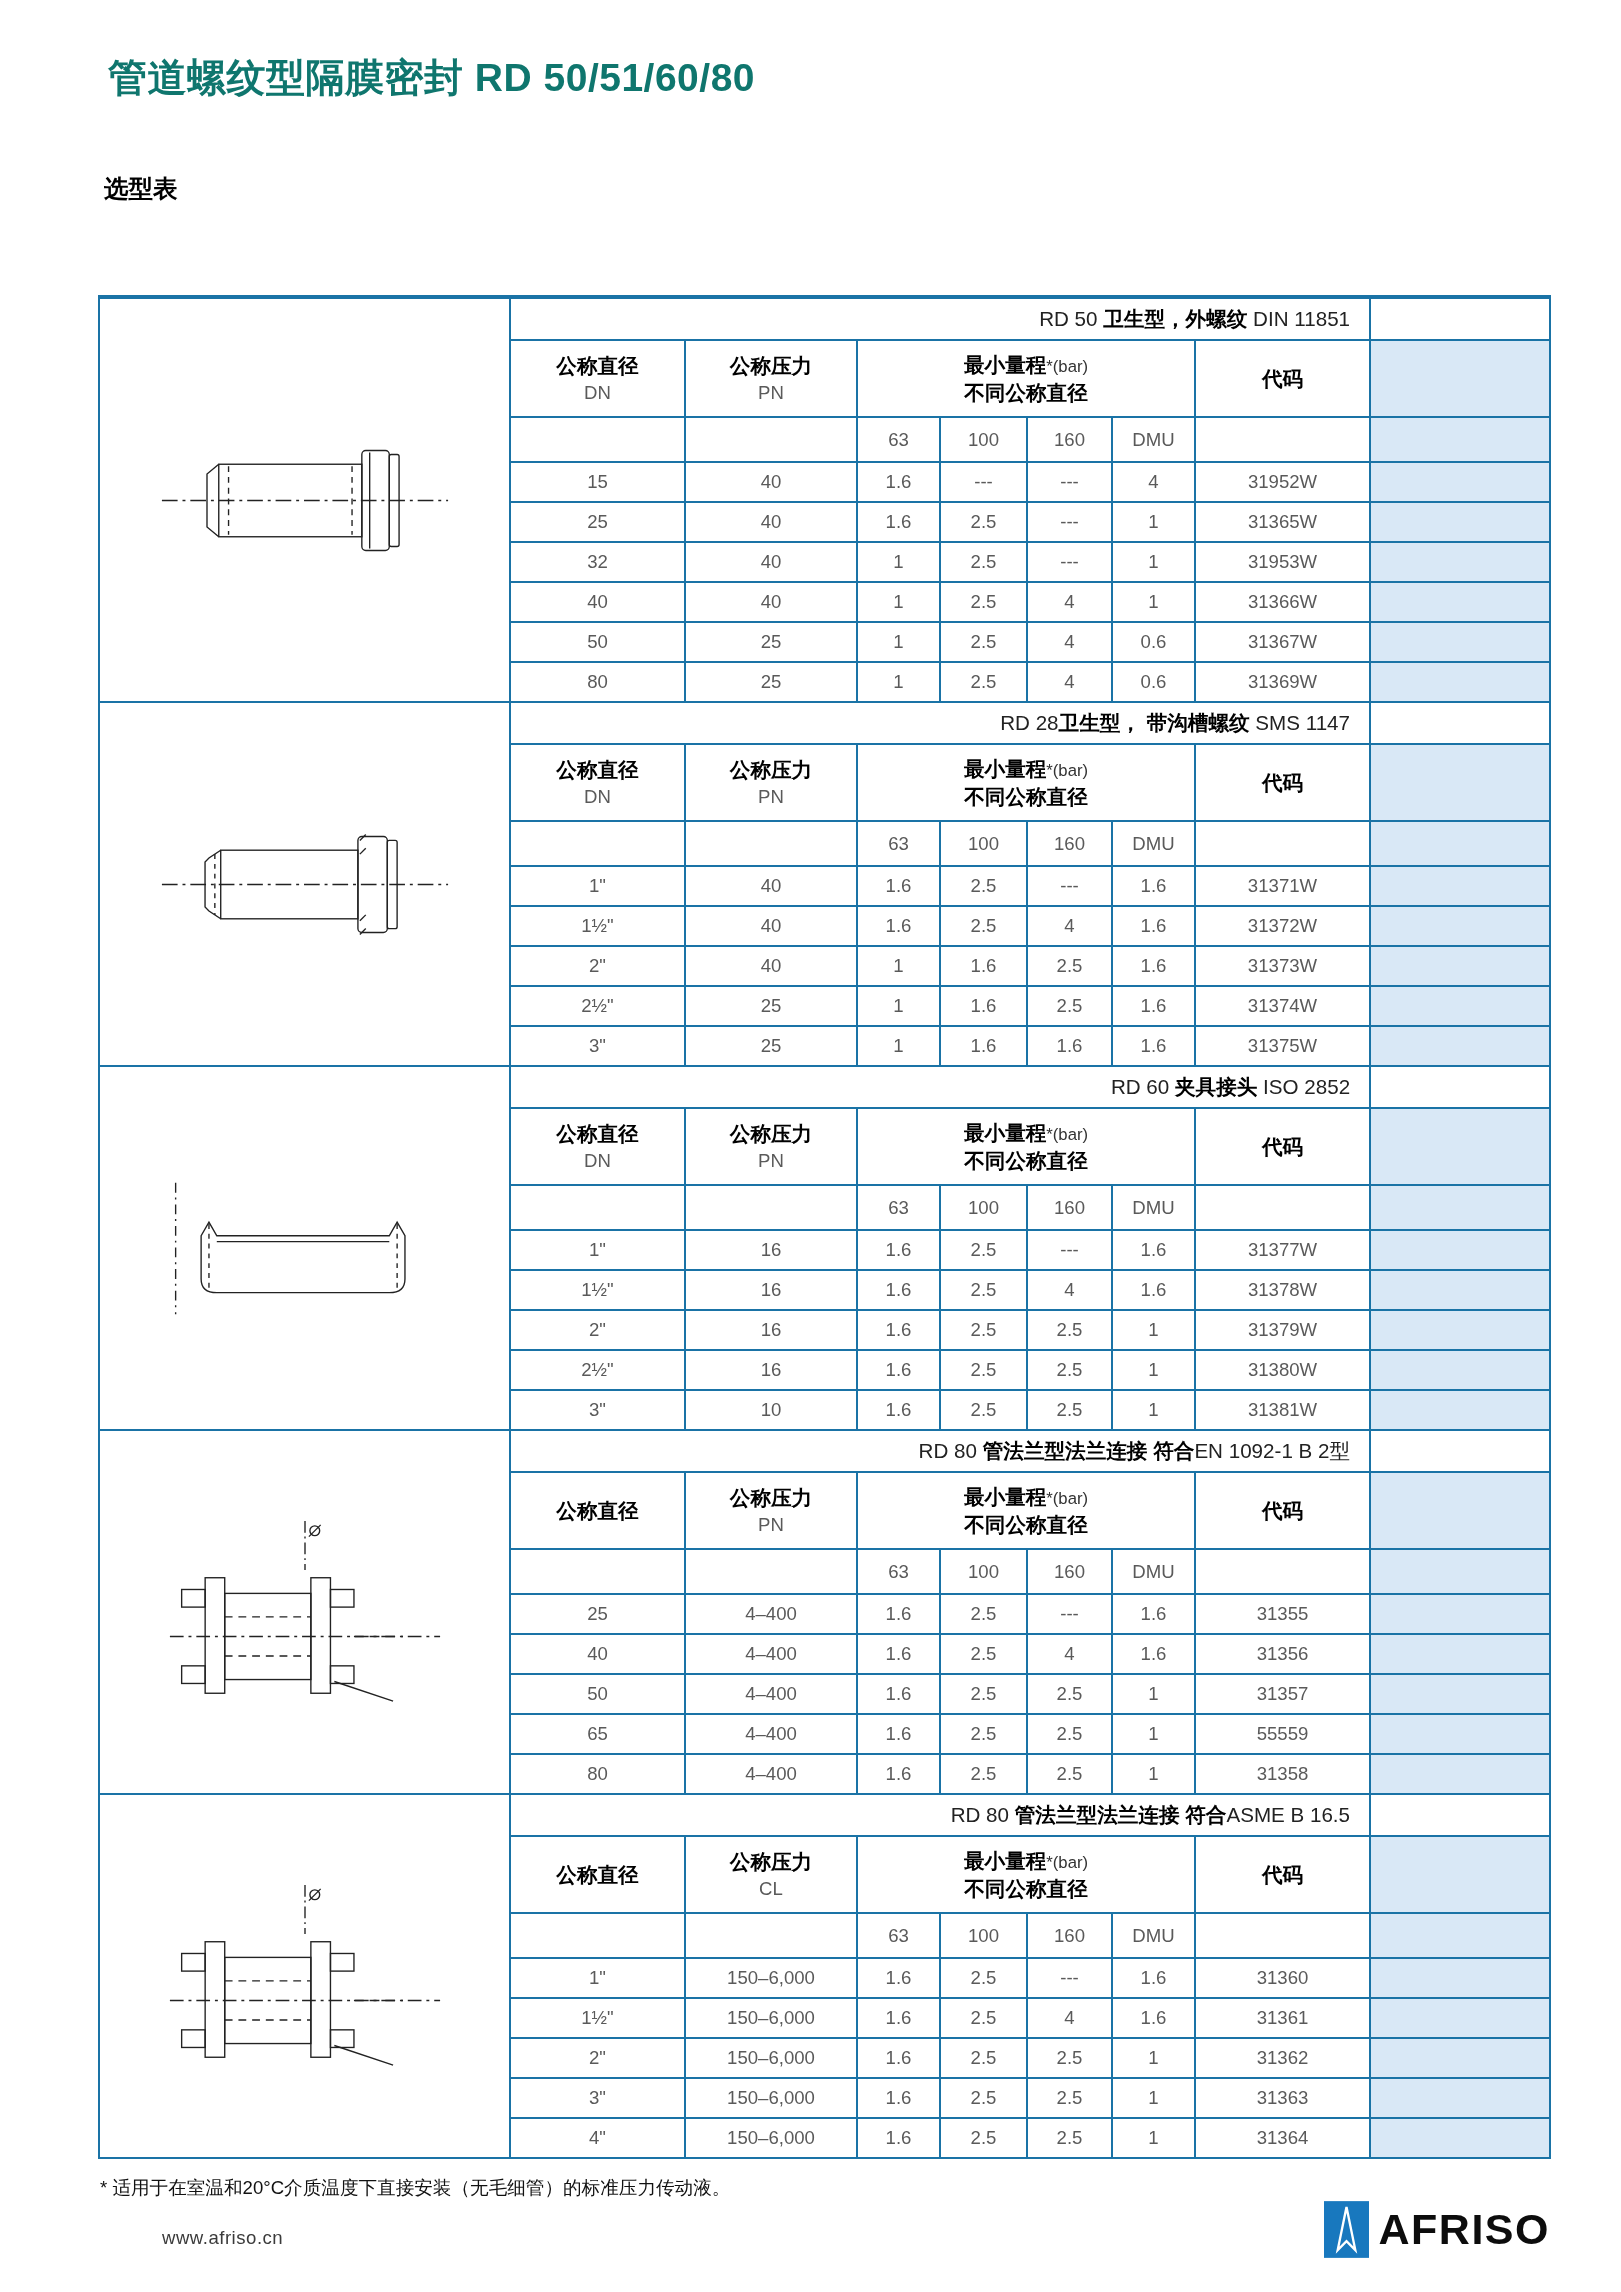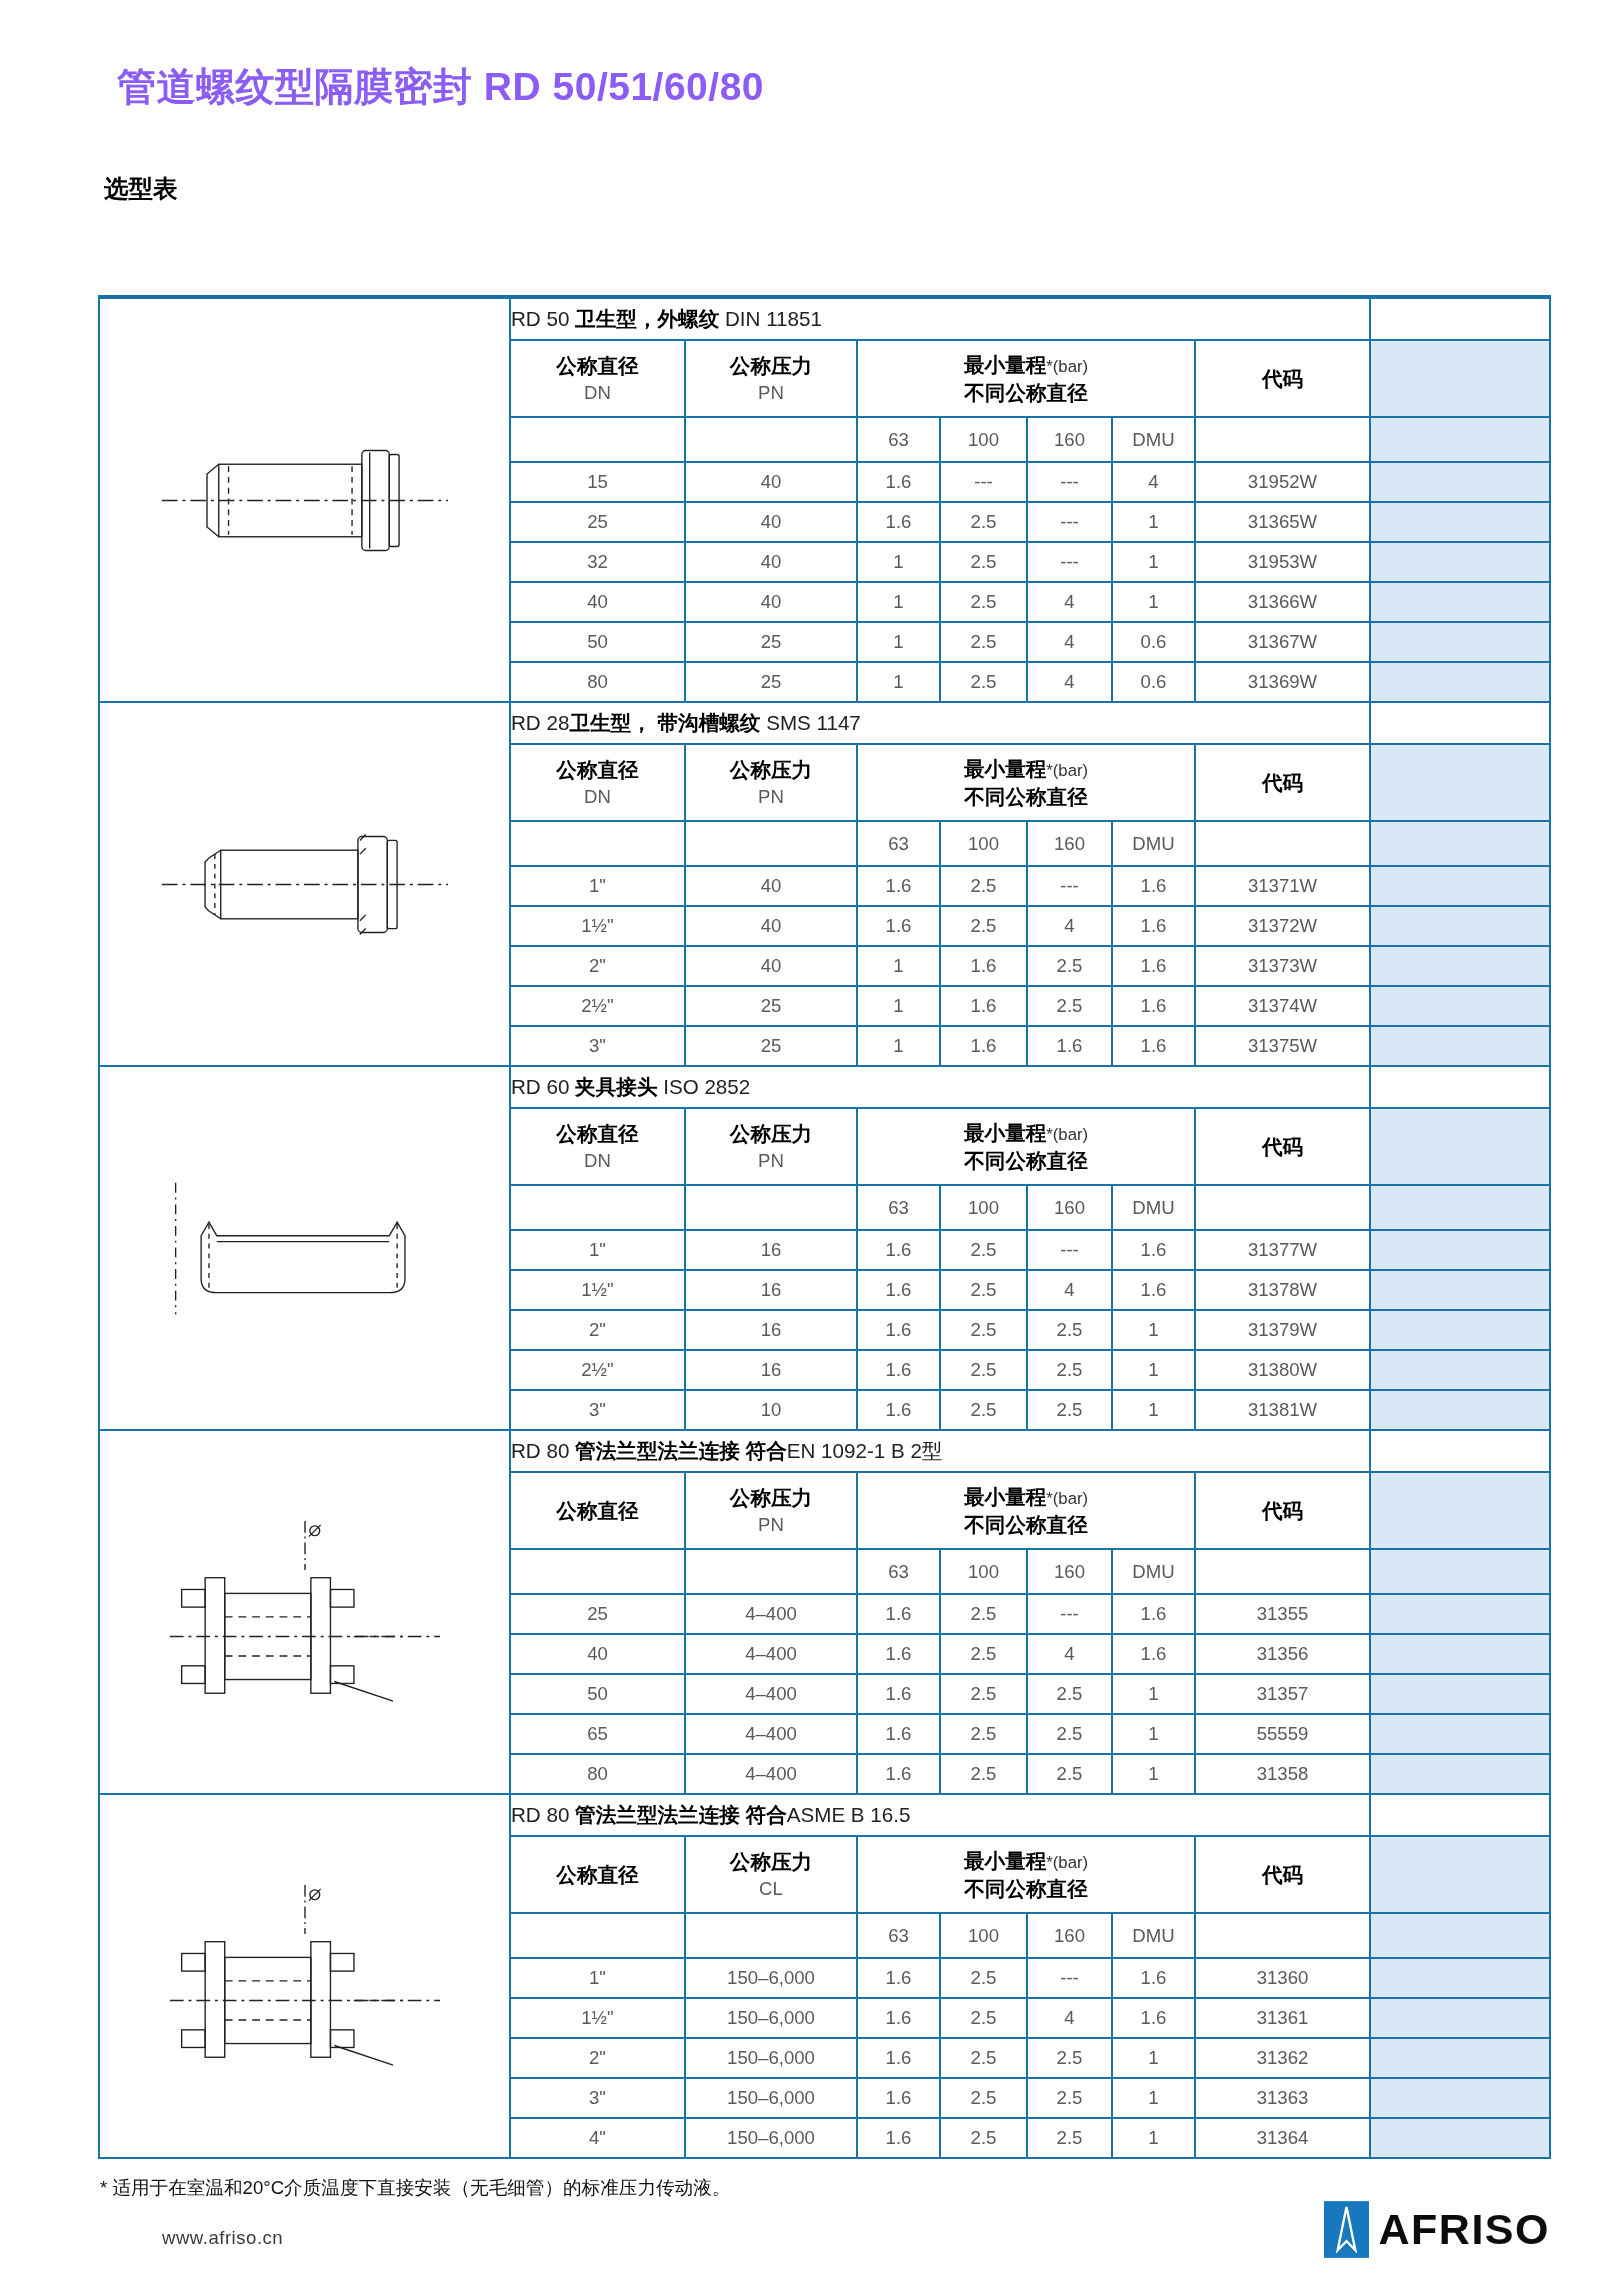--- a/index.html
+++ b/index.html
@@ -1,28 +1,28 @@
 <!DOCTYPE html>
 <html><head>
 <meta charset="utf-8">
 <style>
   html,body{margin:0;padding:0;background:#9a9a9a;}
   .page{position:relative;width:1621px;height:2293px;background:#ffffff;margin:0 auto;
         font-family:"Liberation Sans","DejaVu Sans",sans-serif;overflow:hidden;}
-  .doc-title{position:absolute;left:104px;top:47px;margin:13px;font-size:39px;font-weight:700;
-             color:#8b5cf6;letter-spacing:0.5px;}
+  .doc-title{position:absolute;left:104px;top:47px;margin:4px;font-size:39px;font-weight:700;
+             color:#0f766e;letter-spacing:0.5px;}
   .doc-subtitle{position:absolute;left:104px;top:172px;font-size:24.5px;font-weight:700;color:#000;}
   .doc-meta{position:absolute;left:104px;top:259px;font-size:20.6px;color:#7c7c7c;margin-top:48px;}
 
   .tablewrap{position:absolute;left:98px;top:297px;width:1453px;box-shadow:0 -2px 0 #1a73a6;}
   table.sec{border-collapse:collapse;table-layout:fixed;width:1453px;margin-top:-2px;background:#fff;}
   table.sec:first-child{margin-top:0;}
   table.sec td{border:2px solid #1a73a6;overflow:hidden;}
   td.fig{background:#fff;vertical-align:middle;text-align:center;}
-  td.ttl{height:36px;font-size:20.6px;padding:2px 0;text-align:left;color:#222;white-space:nowrap;}
+  td.ttl{height:36px;font-size:20.6px;padding:2px 19px;text-align:right;color:#222;white-space:nowrap;}
   td.ttl .b{font-weight:700;color:#000;}
   tr.r-hdr td{height:73px;text-align:center;vertical-align:middle;line-height:1.35;}
   .cjk{font-weight:700;font-size:20.6px;color:#000;}
   .sub-lbl{font-size:18.6px;color:#5a5a5a;font-weight:400;}
   .note{font-weight:400;font-size:16.7px;color:#333;}
   tr.r-sub td{height:41px;text-align:center;font-size:18.6px;color:#5a5a5a;}
   tr.r-data td{height:36px;text-align:center;font-size:18.6px;color:#5a5a5a;}
   td.shade{background:#d9e8f6;}
   td.blank{background:#fff;}
   .fig svg{display:block;margin:0 auto;}

